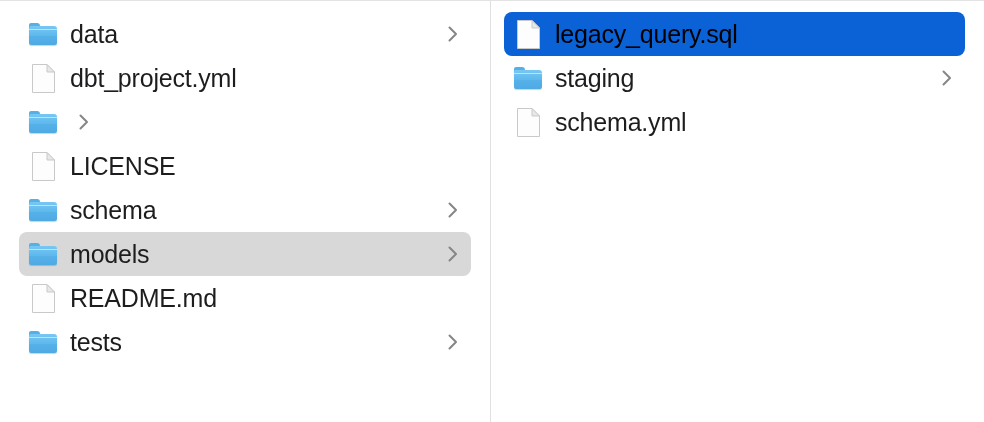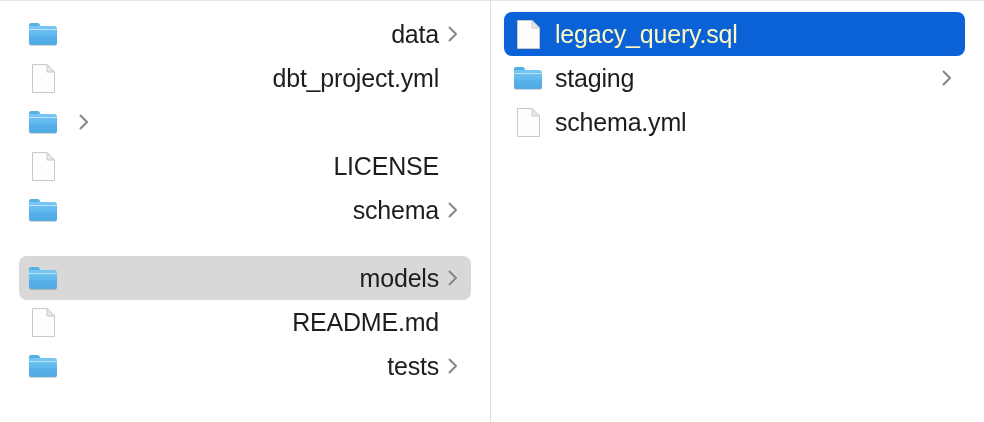--- a/index.html
+++ b/index.html
@@ -29,21 +29,20 @@
     position: relative;
     height: 100%;
     box-sizing: border-box;
     padding-top: 11px;
     background: #ffffff;
   }
 
   .column.left {
     width: 491px;
     border-right: 1px solid #e0e0e0;
-    text-align: right;
   }
 
   .column.right {
     width: 492px;
   }
 
   .row {
     position: relative;
     height: 44px;
     display: flex;
@@ -60,21 +59,20 @@
     margin: 0 18px 0 13px;
     padding-left: 9px;
   }
 
   .row.selected-active {
     background: #0b62d6;
   }
 
   .row.selected-inactive {
     background: #d8d8d8;
-    margin-top: 24px;
   }
 
   .icon {
     width: 30px;
     height: 30px;
     flex: 0 0 30px;
     position: relative;
     margin-right: 12px;
   }
 
@@ -83,21 +81,21 @@
     line-height: 30px;
     color: #1d1d1f;
     letter-spacing: -0.2px;
     white-space: nowrap;
     overflow: hidden;
     text-overflow: ellipsis;
     flex: 1 1 auto;
   }
 
   .row.selected-active .row-label {
-    color: #fef9c3;
+    color: #000000;
   }
 
   .chevron {
     flex: 0 0 auto;
     width: 12px;
     height: 18px;
     margin-left: 8px;
     position: relative;
   }
 

